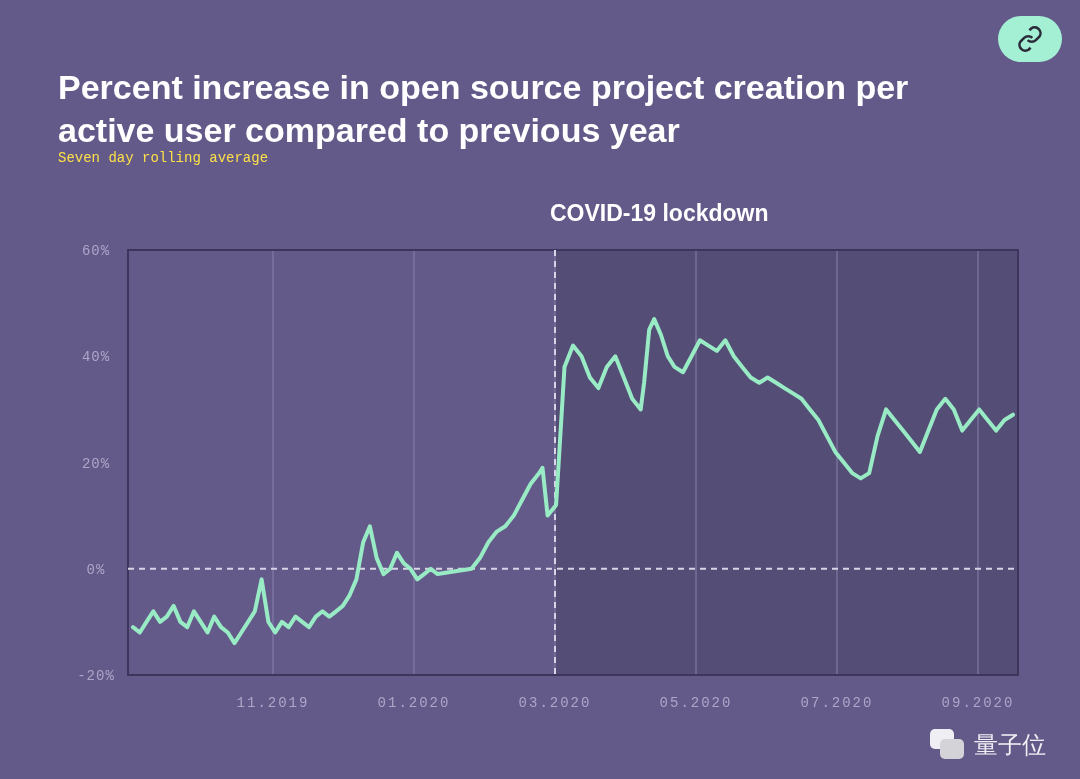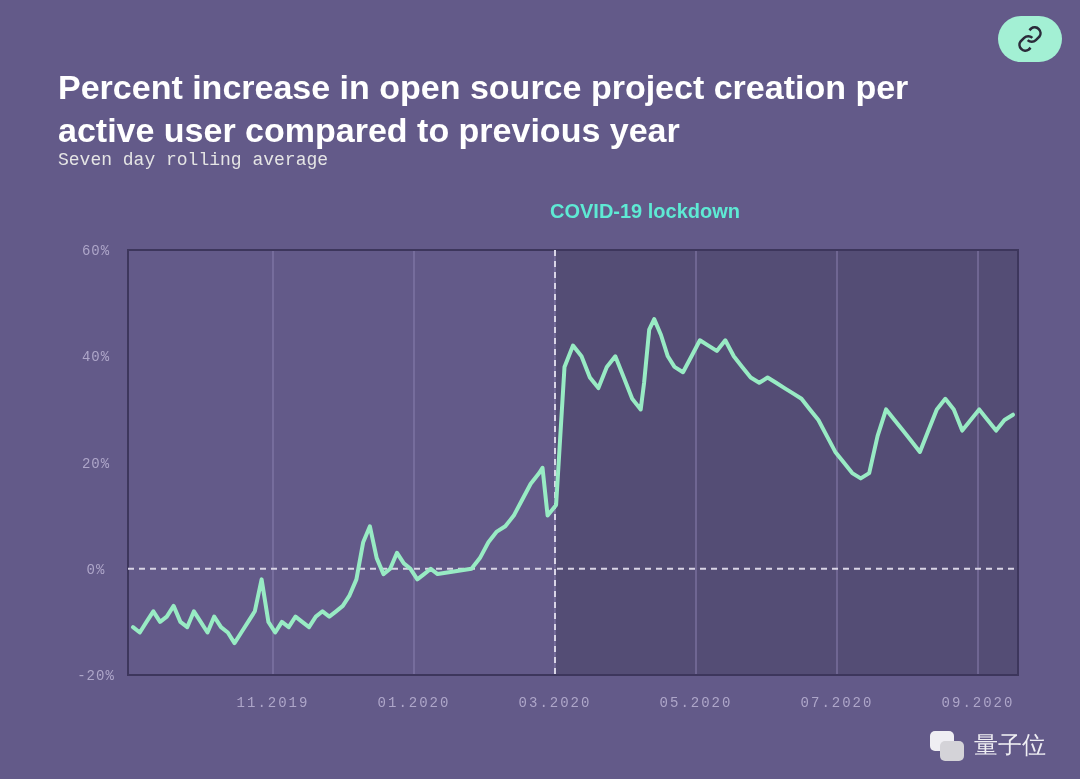--- a/index.html
+++ b/index.html
@@ -1,30 +1,30 @@
 <!DOCTYPE html>
 <html><head>
 <meta charset="utf-8">
 <style>
   html,body{margin:0;padding:0;width:1080px;height:779px;overflow:hidden;background:#635a89;font-family:-apple-system,BlinkMacSystemFont,"Segoe UI",Helvetica,Arial,sans-serif;color:#e8e5f0;}
   .link-btn{position:absolute;top:16px;right:18px;width:64px;height:46px;border-radius:24px;background:#a3f0d4;display:flex;align-items:center;justify-content:center;}
   .link-btn svg{width:28px;height:28px;stroke:#2b2b3a;stroke-width:2.2;fill:none;}
   .title{position:absolute;left:58px;top:66px;width:880px;font-size:34px;line-height:1.25;font-weight:600;color:#ffffff;}
-  .subtitle{position:absolute;left:58px;top:150px;font-family:"SFMono-Regular",Consolas,"Liberation Mono",Menlo,monospace;font-size:18px;color:#e5e5e5;}
-  .annot{position:absolute;left:550px;top:200px;font-size:20px;font-weight:600;color:#5eead4;}
+  .subtitle{position:absolute;left:58px;top:150px;font-family:"SFMono-Regular",Consolas,"Liberation Mono",Menlo,monospace;font-size:14px;color:#fde047;}
+  .annot{position:absolute;left:550px;top:200px;font-size:23px;font-weight:600;color:#ffffff;}
   .chart{position:absolute;left:58px;top:230px;width:980px;height:500px;}
   .ylab{font-family:"SFMono-Regular",Consolas,"Liberation Mono",Menlo,monospace;font-size:14px;fill:#aea6c9;letter-spacing:1px;}
   .xlab{font-family:"SFMono-Regular",Consolas,"Liberation Mono",Menlo,monospace;font-size:14px;fill:#aea6c9;letter-spacing:2px;}
   .grid line{stroke:#8a80b0;stroke-width:1;}
   .plotborder{stroke:#3d365c;stroke-width:2;fill:none;}
   .shade{fill:#544d75;}
   .zero{stroke:#d9d5e6;stroke-width:2;stroke-dasharray:6 5;}
   .vline{stroke:#d9d5e6;stroke-width:2;stroke-dasharray:6 5;}
   .series{stroke:#98ebc4;stroke-width:4;fill:none;stroke-linejoin:round;stroke-linecap:round;}
-  .watermark{position:absolute;right:34px;bottom:18px;display:flex;align-items:flex-end;gap:8px;color:#fff;font-size:24px;font-weight:500;opacity:.9;}
+  .watermark{position:absolute;right:34px;bottom:18px;display:flex;align-items:flex-start;gap:8px;color:#fff;font-size:24px;font-weight:500;opacity:.9;}
   .wm-ico{position:relative;width:36px;height:30px;}
   .wm-a,.wm-b{position:absolute;width:24px;height:20px;border-radius:5px;background:#fff;}
   .wm-a{left:0;top:0;}
   .wm-b{left:10px;top:10px;background:#e1e1e1;}
   .wm-a:after,.wm-b:after{content:"";position:absolute;left:6px;bottom:-5px;border:5px solid transparent;border-top-color:inherit;}
   .wm-a:after{border-top-color:#fff;}
   .wm-b:after{border-top-color:#e1e1e1;}
 </style>
 </head>
 <body>

